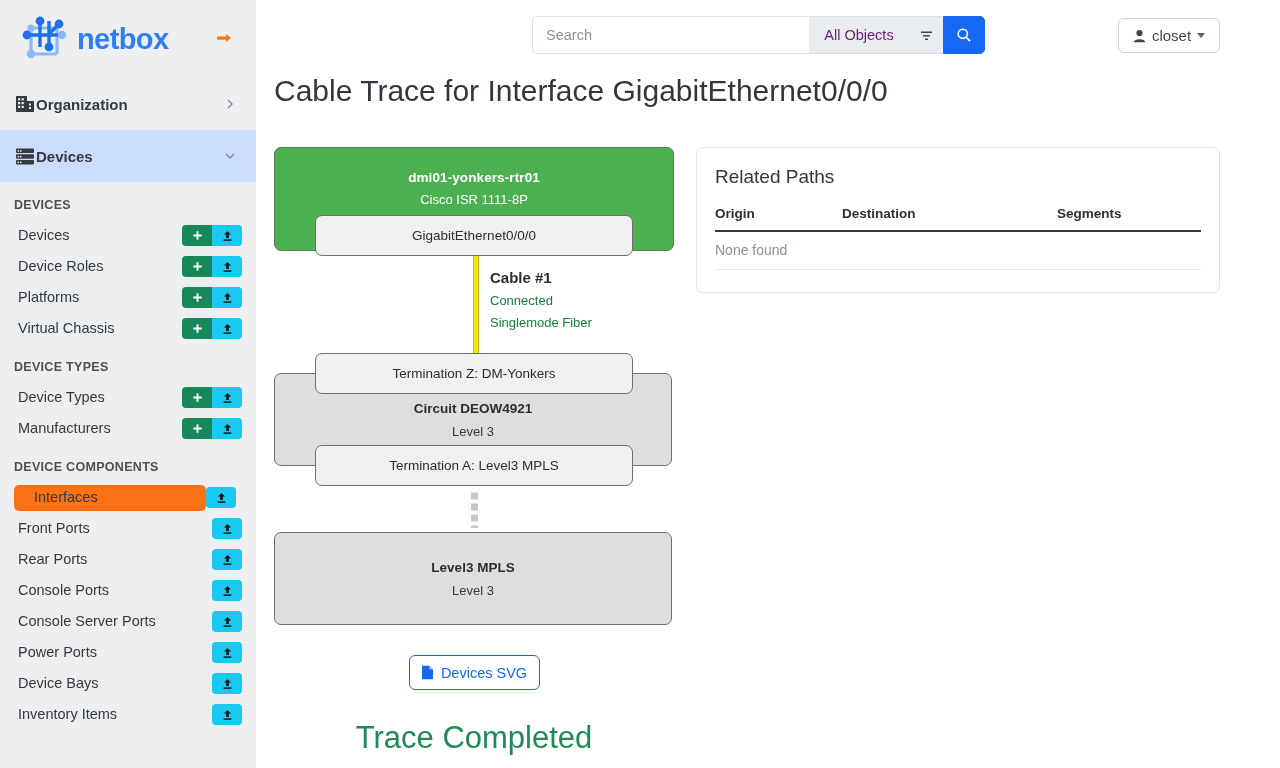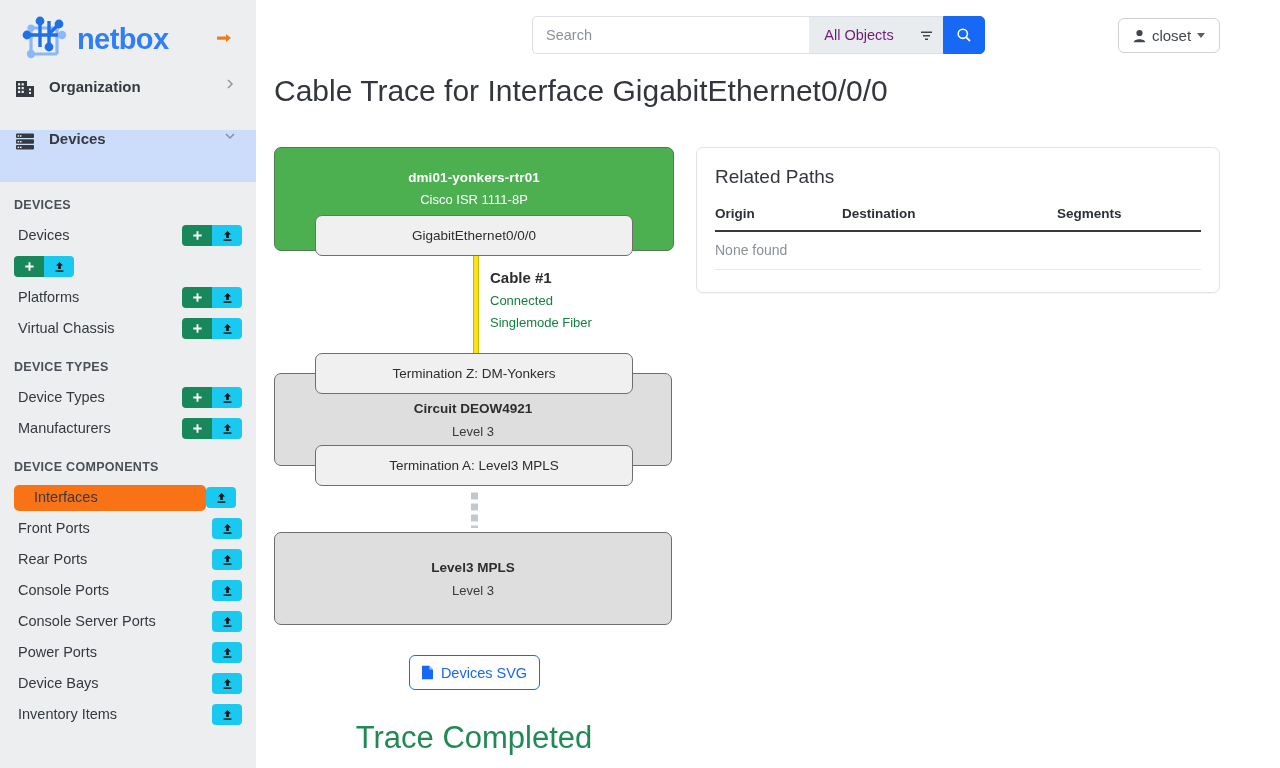--- a/index.html
+++ b/index.html
@@ -33,23 +33,22 @@
     font-size: 29px; font-weight: 700; color: #2f7ef6;
     letter-spacing: -0.6px; line-height: 1;
   }
   .pin-icon {
     position: absolute; right: 24px; top: 31px;
     width: 16px; height: 14px;
   }
 
   .nav-top-item {
     height: 52px;
-    display: flex; 
+    display: flex; align-items: center;
     padding: 0 20px 0 14px;
-    gap: 13px;
     cursor: pointer;
     font-size: 15px; font-weight: 700; color: #343a40;
   }
   .nav-top-item.active { background: #ccddfb; }
   .nav-top-item .nav-label { flex: 1; }
   .nav-ico { width: 22px; height: 22px; display:block; }
   .chev { width: 12px; height: 12px; opacity: .55; }
 
   .sect-title {
     font-size: 12.5px; font-weight: 700; color: #4a5057;
@@ -371,20 +370,21 @@
           </span>
         <span class="mini-btn imp">
             <svg width="11" height="12" viewBox="0 0 11 12">
               <path d="M5.5 1 L9 4.6 H6.8 V8 H4.2 V4.6 H2 Z" fill="#111"></path>
               <rect x="1.6" y="9.4" width="7.8" height="1.4" fill="#111"></rect>
             </svg>
           </span>
       </span>
     </div>
     <div class="side-row">
+      <span class="side-link">Device Roles</span>
       <span class="btn-group">
         <span class="mini-btn add">
             <svg width="11" height="11" viewBox="0 0 11 11">
               <path d="M5.5 1.3v8.4M1.3 5.5h8.4" stroke="#fff" stroke-width="1.9"></path>
             </svg>
           </span>
         <span class="mini-btn imp">
             <svg width="11" height="12" viewBox="0 0 11 12">
               <path d="M5.5 1 L9 4.6 H6.8 V8 H4.2 V4.6 H2 Z" fill="#111"></path>
               <rect x="1.6" y="9.4" width="7.8" height="1.4" fill="#111"></rect>

